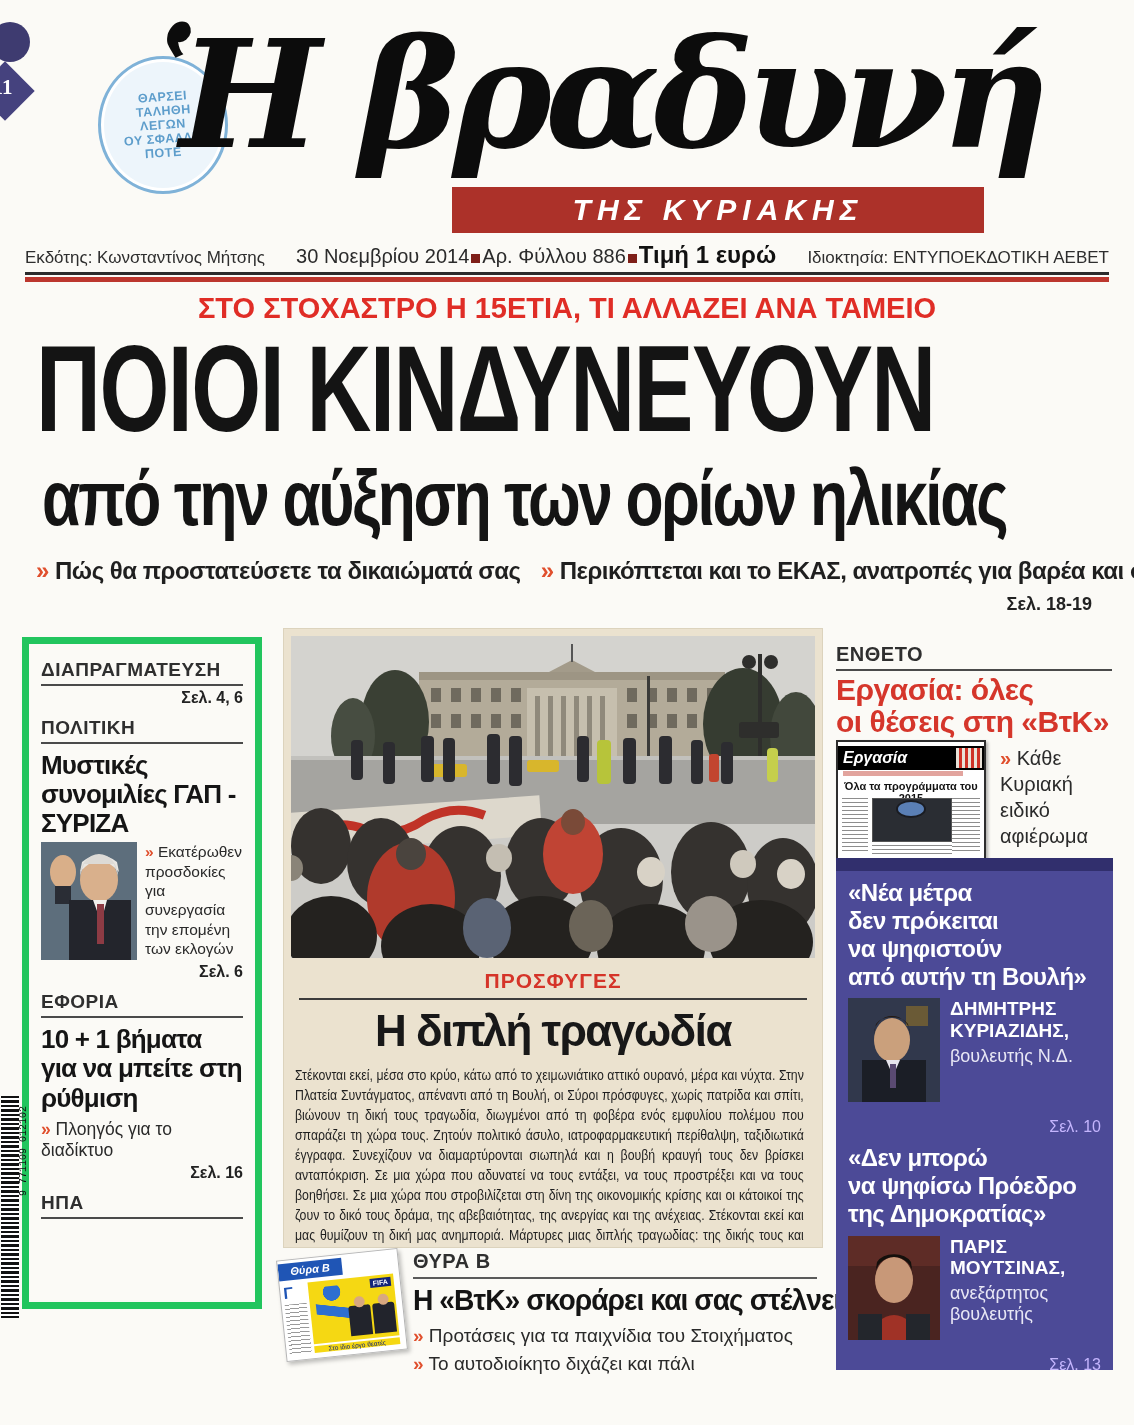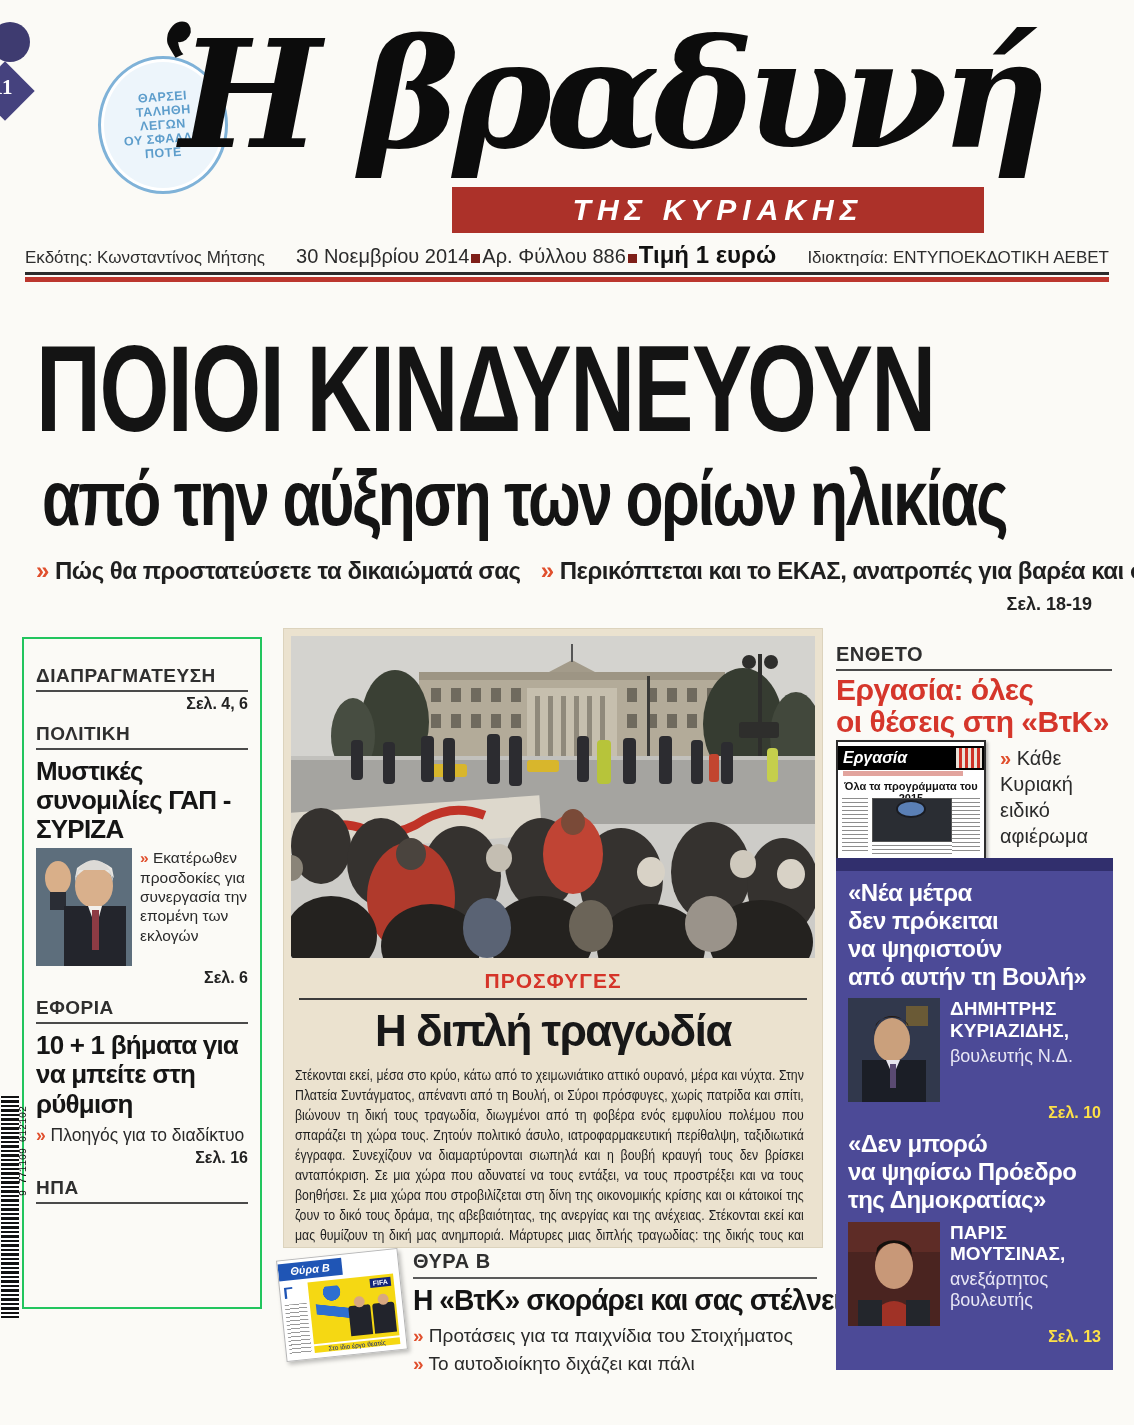--- a/index.html
+++ b/index.html
@@ -29,21 +29,21 @@
   
   .kicker{left:0;top:292px;width:100%;text-align:center;font-size:29px;font-weight:bold;color:#e02d26;letter-spacing:0;}
   .h1{left:36px;top:327px;font-size:123px;font-weight:bold;letter-spacing:-2px;color:#141414;
       transform:scaleX(.73);transform-origin:left top;white-space:nowrap;line-height:1;}
   .h2{left:42px;top:459px;font-size:78px;font-weight:bold;letter-spacing:-3px;color:#141414;
       transform:scaleX(.80);transform-origin:left top;white-space:nowrap;line-height:1;}
   .lead-bullets{left:36px;top:557px;white-space:nowrap;font-size:24px;font-weight:bold;color:#1f1f1f;letter-spacing:-0.5px;}
   .arrow{color:#e04f2d;font-weight:bold;}
   .lead-ref{left:36px;top:594px;width:1056px;text-align:right;font-weight:bold;font-size:18px;color:#222;}
   
-  .leftbox{left:22px;top:637px;width:240px;height:672px;border:2px solid #22c55e;box-sizing:border-box;padding:26px 12px;overflow:hidden;}
+  .leftbox{left:22px;top:637px;width:240px;height:672px;border:7px solid #22c55e;box-sizing:border-box;padding:15px 12px;overflow:hidden;}
   .seclabel{font-size:19px;font-weight:bold;color:#2f2f2f;letter-spacing:0.5px;border-bottom:2px solid #4a4a4a;padding-bottom:3px;}
   .sechead{font-size:26px;font-weight:bold;line-height:1.12;letter-spacing:-0.8px;color:#151515;margin:7px 0 2px;}
   .secref{text-align:right;font-weight:bold;font-size:16px;color:#222;margin:3px 0 10px;}
   .secrow{display:flex;gap:8px;margin-top:4px;}
   .secrow .btxt{font-size:15.5px;line-height:1.25;color:#2a2a2a;}
   .sbul{font-size:17.5px;color:#2a2a2a;margin-top:6px;}
   .ph{flex:none;overflow:hidden;}
   
   .barcode{left:1px;top:1096px;width:18px;height:222px;
     background:repeating-linear-gradient(180deg,#111 0 2px,#fff 2px 4px,#111 4px 7px,#fff 7px 9px);}
@@ -103,21 +103,21 @@
   
   .speak{left:836px;top:858px;width:277px;height:512px;background:#4c4a97;overflow:hidden;}
   .sp-navy{height:13px;background:#312f6d;}
   .sp-whiteband{height:40px;background:#fff;display:flex;align-items:center;justify-content:center;}
   .sp-whiteband span{color:#312f6d;font-weight:900;font-size:25px;letter-spacing:-0.5px;}
   .sp-pad{padding:8px 12px 0 12px;}
   .sp-quote{color:#fff;font-weight:bold;font-size:24px;line-height:1.17;letter-spacing:-0.5px;white-space:pre-line;}
   .sp-row{display:flex;gap:10px;margin-top:7px;}
   .sp-name{color:#fff;font-weight:bold;font-size:19px;line-height:1.15;white-space:pre-line;}
   .sp-role{color:#e8e7f5;font-size:18px;line-height:1.15;margin-top:4px;white-space:pre-line;}
-  .sp-ref{text-align:right;color:#fde047;font-weight:bold;font-size:16px;margin-top:2px;}
+  .sp-ref{text-align:right;color:#c4b5fd;font-weight:normal;font-size:16px;margin-top:16px;}
 </style>
 </head>
 <body>
 
 <div id="page">
 
   <div class="abs edge-circle"></div>
   <div class="abs edge-diamond">
     <span>11</span>
   </div>
@@ -141,20 +141,21 @@
       <span class="sq"></span>
       <span class="d">Αρ. Φύλλου 886</span>
       <span class="sq"></span>
       <span class="price">Τιμή 1 ευρώ</span>
     </span>
     <span class="small">Ιδιοκτησία: ΕΝΤΥΠΟΕΚΔΟΤΙΚΗ ΑΕΒΕΤ</span>
   </div>
   <div class="abs rule-dark"></div>
   <div class="abs rule-red"></div>
 
+  <div class="abs kicker">ΣΤΟ ΣΤΟΧΑΣΤΡΟ Η 15ΕΤΙΑ, ΤΙ ΑΛΛΑΖΕΙ ΑΝΑ ΤΑΜΕΙΟ</div>
   <div class="abs h1">ΠΟΙΟΙ ΚΙΝΔΥΝΕΥΟΥΝ</div>
   <div class="abs h2">από την αύξηση των ορίων ηλικίας</div>
   <div class="abs lead-bullets">
     <span class="arrow">»</span>
     <span>Πώς θα προστατεύσετε τα δικαιώματά σας</span>
     <span class="arrow" style="margin-left:14px;">»</span>
     <span>Περικόπτεται και το ΕΚΑΣ, ανατροπές για βαρέα και οικοδόμους</span>
   </div>
   <div class="abs lead-ref">Σελ. 18-19</div>
 

